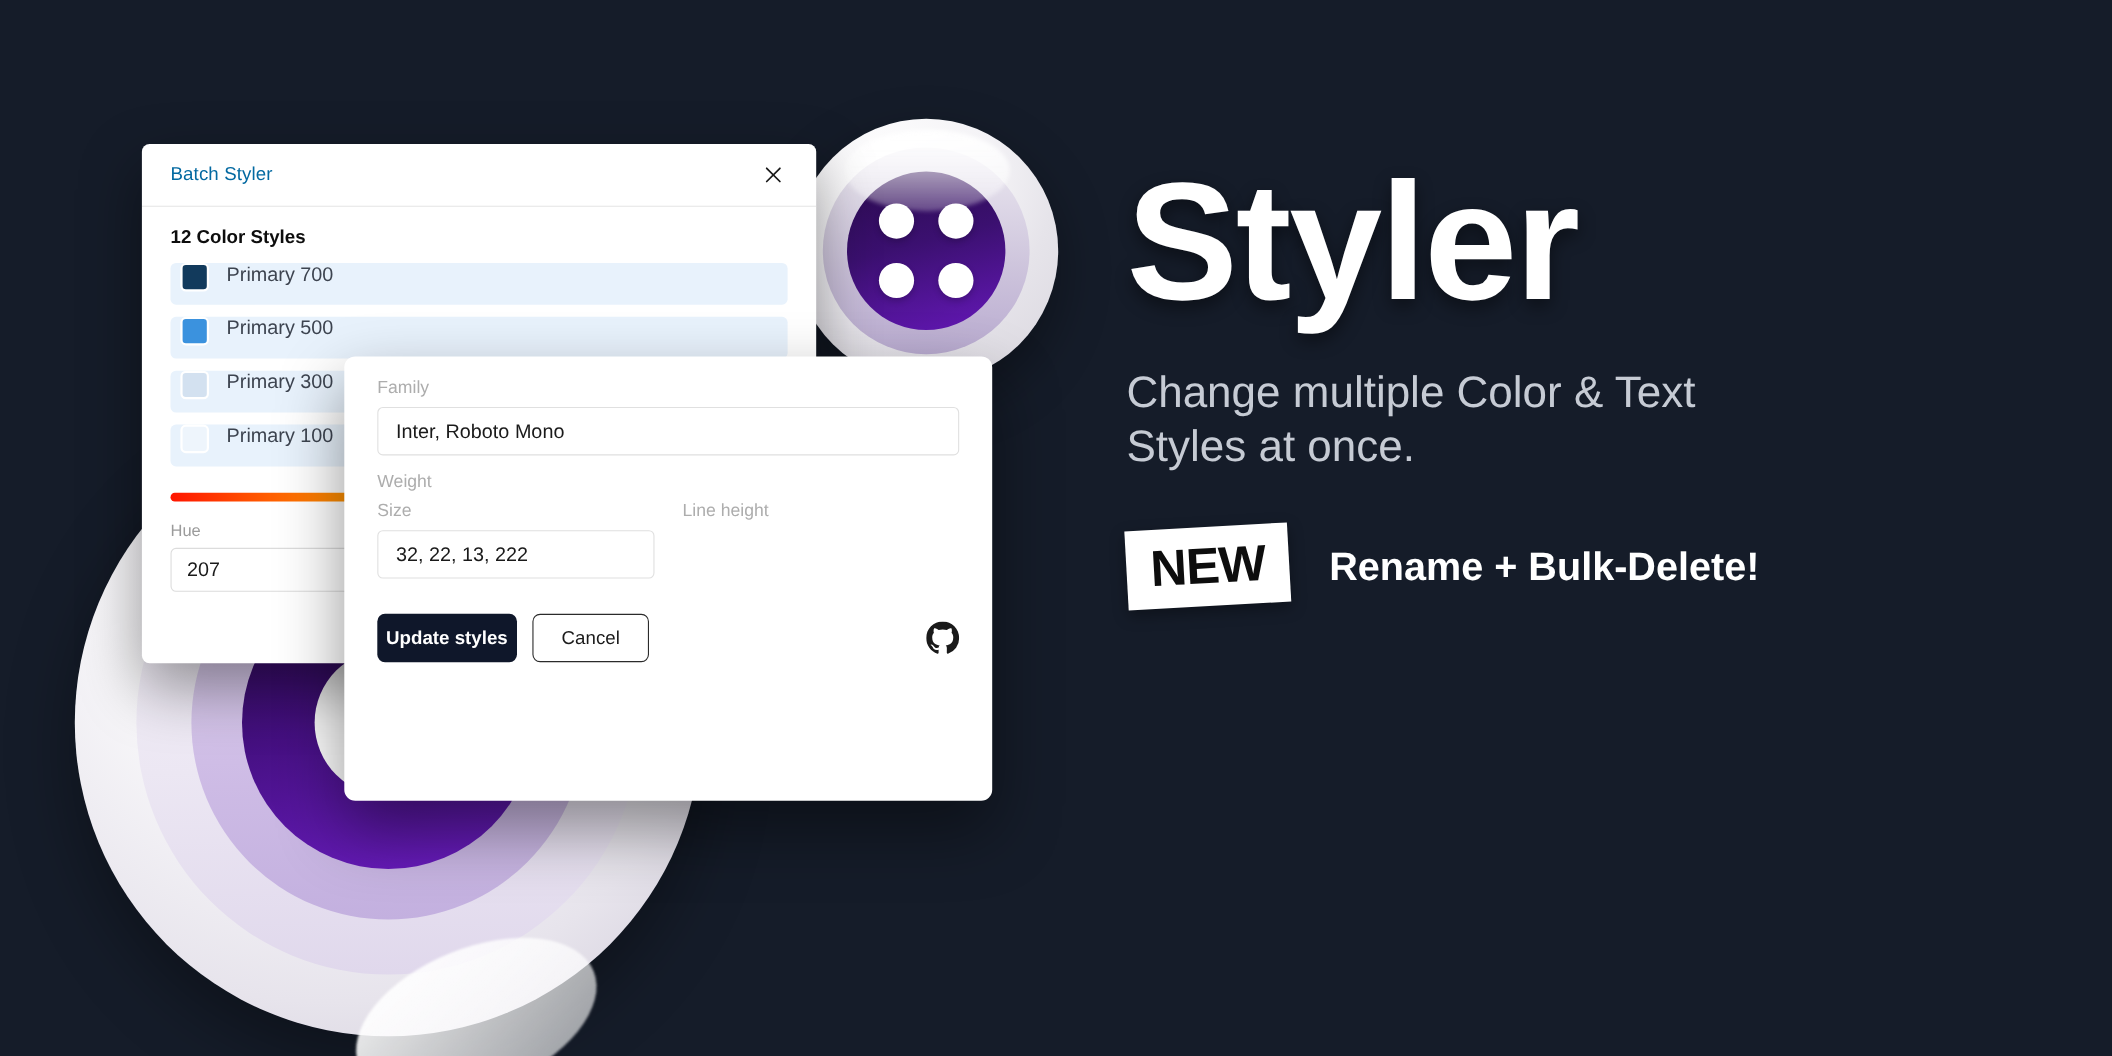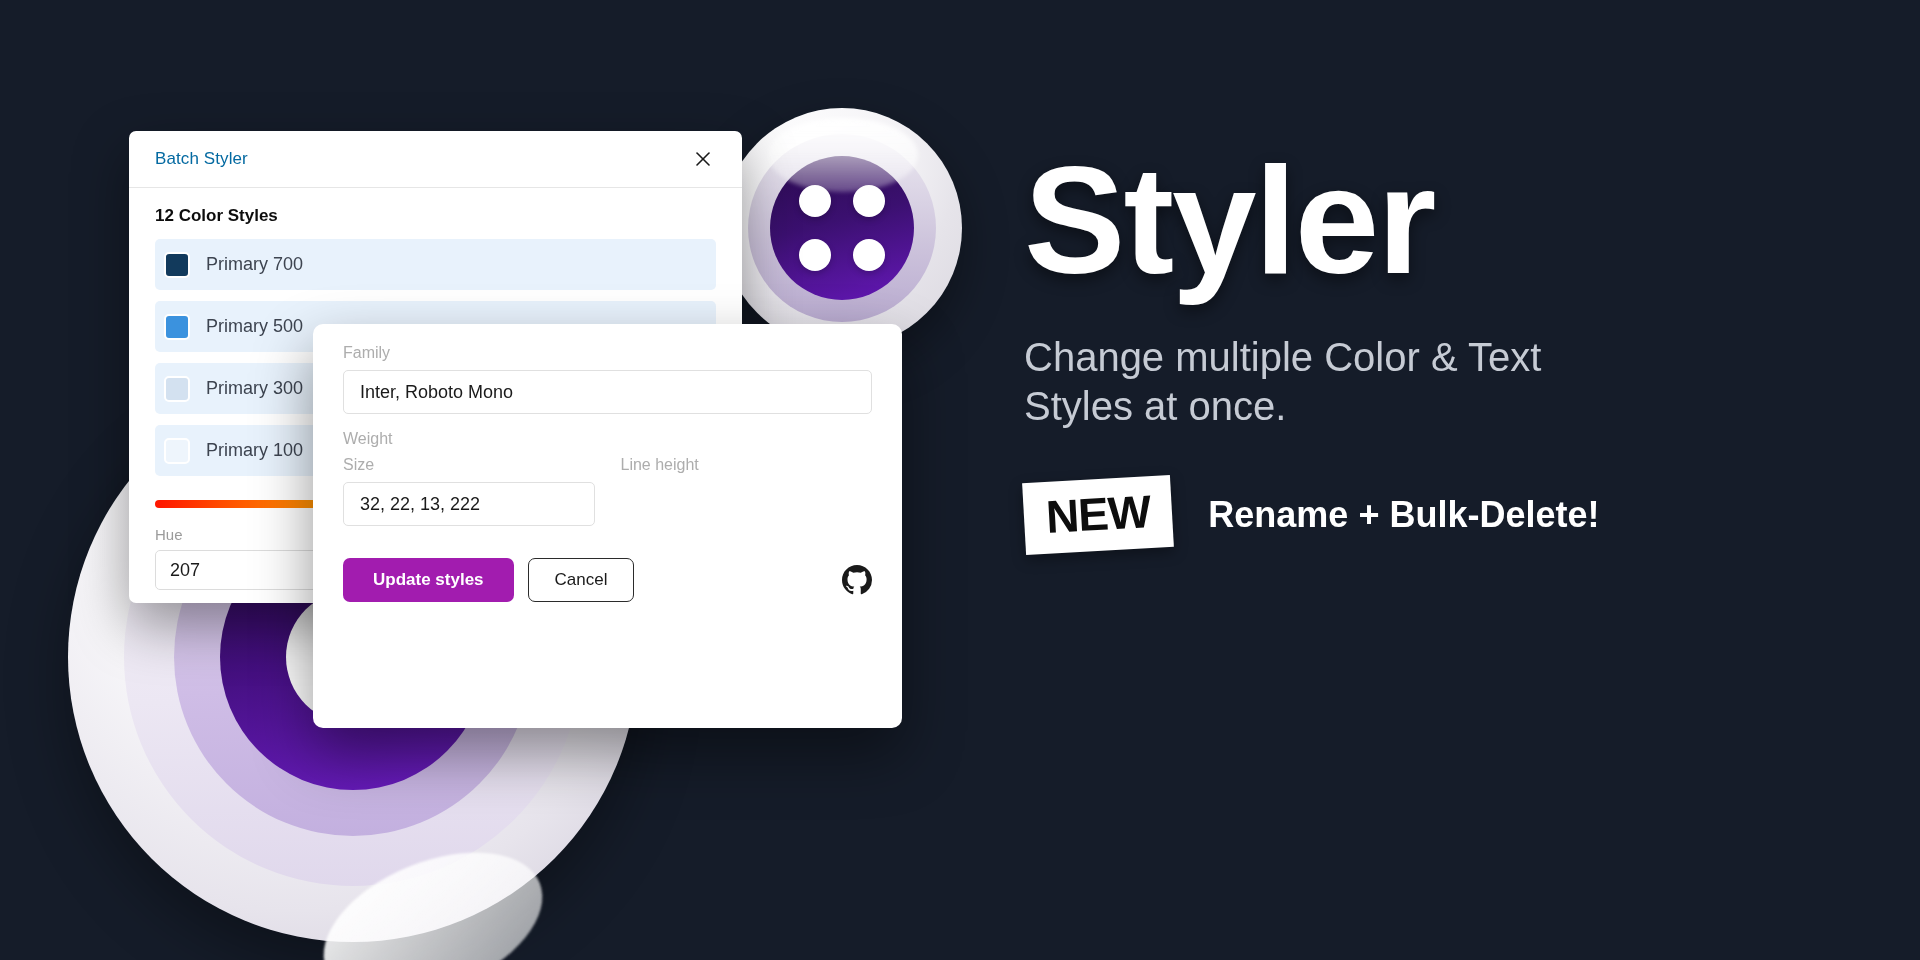--- a/index.html
+++ b/index.html
@@ -126,23 +126,23 @@
     cursor: pointer;
   }
   .pw-close svg { display:block; }
 
   .pw-body { padding: 18px 26px 0 26px; }
   .pw-section-title {
     font-size: 17px; font-weight: bold; color: #0d0d0d;
     margin-bottom: 13px;
   }
   .style-row {
-    display: flex; align-items: center;
+    display: flex; 
     gap: 16px;
-    height: 51px;
+    height: 38px;
     margin-bottom: 11px;
     border-radius: 5px;
     background: #e8f2fc;
     padding-left: 9px;
   }
   .swatch {
     width: 26px; height: 26px;
     border-radius: 5px;
     border: 2px solid #ffffff;
     flex: none;
@@ -196,25 +196,25 @@
     margin-bottom: 16px;
   }
   .popup-row { display: flex; gap: 26px; }
   .popup-col { flex: 1; }
   .popup-footer {
     display: flex; align-items: center;
     gap: 14px;
     margin-top: 16px;
   }
   .btn-primary {
-    background: #a21caf;
+    background: #0f172a;
     color: #fff;
     font-size: 17px; font-weight: bold;
     border: none; border-radius: 7px;
-    height: 44px; padding: 0 30px;
+    height: 44px; padding: 0 8px;
     cursor: pointer;
     font-family: "Liberation Sans", sans-serif;
   }
   .btn-secondary {
     background: #fff;
     color: #1a1a1a;
     font-size: 17px;
     border: 1.5px solid #2b2b2b; border-radius: 7px;
     height: 44px; padding: 0 26px;
     cursor: pointer;

